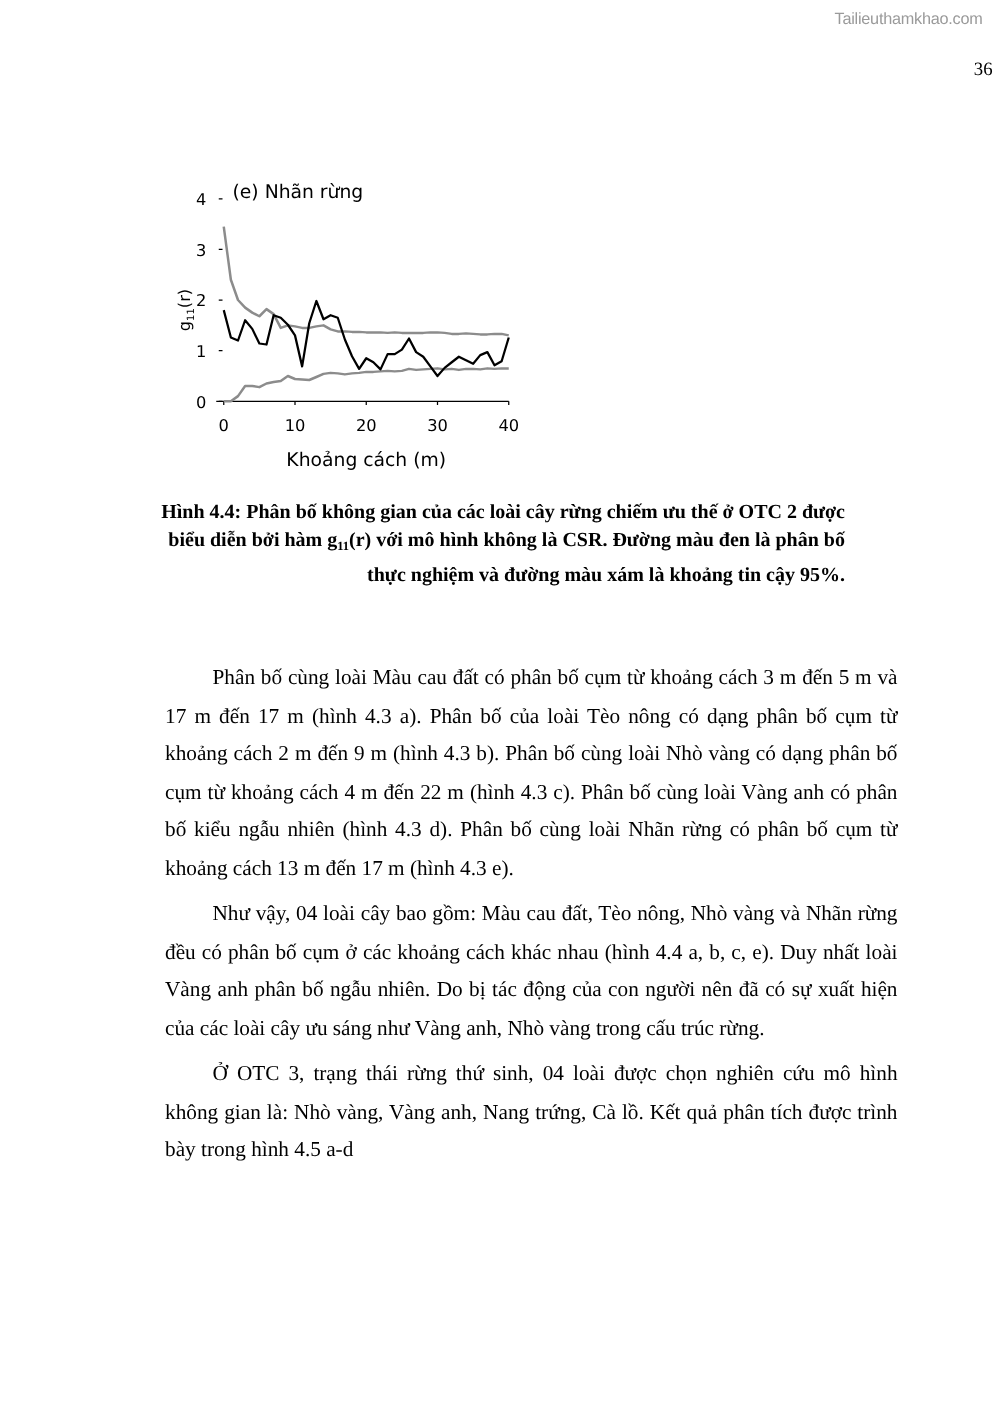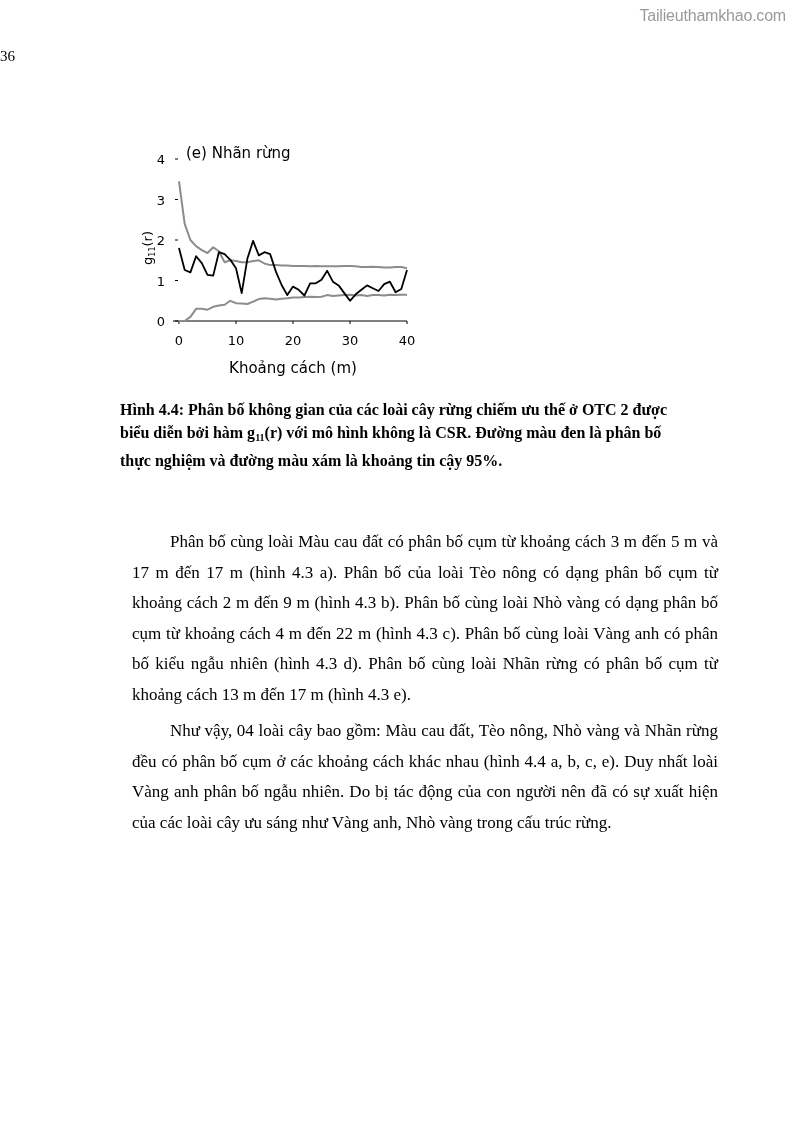--- a/index.html
+++ b/index.html
@@ -1,21 +1,21 @@
 <!DOCTYPE html>
 <html><head>
 <meta charset="utf-8">
 <style>
   html, body { margin:0; padding:0; background:#ffffff; }
   body { width:794px; height:1123px; position:relative; overflow:hidden; font-family:"Liberation Serif", serif; color:#000; }
-  .watermark { position:absolute; top:7px; right:8px; font-family:"Liberation Sans", sans-serif; font-size:16px; color:#9a9a9a; letter-spacing:-0.2px; }
-  .page-number { position:absolute; top:48px; left:0; width:794px; text-align:left; font-size:15px; }
+  .watermark { position:absolute; top:7px; right:8px; font-family:"Liberation Sans", sans-serif; font-size:13px; color:#9a9a9a; letter-spacing:-0.2px; }
+  .page-number { position:absolute; top:48px; left:0; width:794px; text-align:right; font-size:15px; }
   .figure { position:absolute; left:130px; top:135px; width:300px; height:250px; }
   .figure svg { position:absolute; left:0; top:0; }
-  .caption { position:absolute; left:120px; top:398px; width:556px; text-align:left; font-weight:bold; font-size:16px; line-height:23px; }
+  .caption { position:absolute; left:120px; top:398px; width:556px; text-align:right; font-weight:bold; font-size:16px; line-height:23px; }
   .caption sub { font-size:10px; vertical-align:-3px; }
   .body { position:absolute; left:132px; width:586px; font-size:17px; line-height:30.5px; text-align:justify;margin-top:36px; }
   .para { margin:0 0 6px 0; text-indent:38px; }
   #p1 { top:491px; }
 </style>
 </head>
 <body>
 
 <div class="watermark">Tailieuthamkhao.com</div>
 <div class="page-number">36</div>
@@ -50,13 +50,14 @@
       <polyline points="49.0,186.0 54.7,186.0 60.4,181.9 66.1,173.8 71.8,173.8 77.5,174.7 83.2,171.8 88.9,170.6 94.6,169.8 100.3,165.8 106.0,168.2 111.7,168.6 117.4,169.0 123.1,166.6 128.8,164.1 134.5,163.3 140.2,163.7 145.9,164.5 151.6,163.7 157.3,163.3 163.0,162.5 168.7,162.5 174.4,162.1 180.1,161.7 185.8,162.1 191.5,161.7 197.2,160.1 202.9,160.9 208.6,160.5 214.3,160.1 220.0,159.7 225.7,160.5 231.4,160.1 237.1,160.9 242.8,160.1 248.5,160.1 254.2,160.5 259.9,159.7 265.6,160.1 271.3,159.7 277.0,159.7" fill="none" stroke="#8c8c8c" stroke-width="2" stroke-linejoin="round"></polyline>
       <polyline points="49.0,113.1 54.7,135.0 60.4,137.4 66.1,121.2 71.8,128.1 77.5,139.8 83.2,140.6 88.9,117.2 94.6,119.2 100.3,124.8 106.0,133.3 111.7,158.1 117.4,123.6 123.1,105.8 128.8,120.4 134.5,117.2 140.2,119.2 145.9,136.6 151.6,150.0 157.3,160.1 163.0,151.6 168.7,154.8 174.4,160.5 180.1,148.3 185.8,148.3 191.5,144.7 197.2,135.8 202.9,146.7 208.6,150.4 214.3,158.1 220.0,165.8 225.7,159.3 231.4,154.8 237.1,150.4 242.8,153.2 248.5,156.0 254.2,149.1 259.9,146.7 265.6,157.2 271.3,154.0 277.0,135.0" fill="none" stroke="#000000" stroke-width="1.8" stroke-linejoin="round"></polyline>
     </svg>
 </div>
 
 <div class="caption"><span>Hình 4.4: Phân bố không gian của các loài cây rừng chiếm ưu thế ở OTC 2 được biểu diễn bởi hàm g</span><sub>11</sub><span>(r) với mô hình không là CSR. Đường màu đen là phân bố thực nghiệm và đường màu xám là khoảng tin cậy 95%.</span></div>
 
 <div class="body" id="p1">
   <p class="para">Phân bố cùng loài Màu cau đất có phân bố cụm từ khoảng cách 3 m đến 5 m và 17 m đến 17 m (hình 4.3 a). Phân bố của loài Tèo nông có dạng phân bố cụm từ khoảng cách 2 m đến 9 m (hình 4.3 b). Phân bố cùng loài Nhò vàng có dạng phân bố cụm từ khoảng cách 4 m đến 22 m (hình 4.3 c). Phân bố cùng loài Vàng anh có phân bố kiểu ngẫu nhiên (hình 4.3 d). Phân bố cùng loài Nhãn rừng có phân bố cụm từ khoảng cách 13 m đến 17 m (hình 4.3 e).</p>
   <p class="para">Như vậy, 04 loài cây bao gồm: Màu cau đất, Tèo nông, Nhò vàng và Nhãn rừng đều có phân bố cụm ở các khoảng cách khác nhau (hình 4.4 a, b, c, e). Duy nhất loài Vàng anh phân bố ngẫu nhiên. Do bị tác động của con người nên đã có sự xuất hiện của các loài cây ưu sáng như Vàng anh, Nhò vàng trong cấu trúc rừng.</p>
+  <p class="para">Ở OTC 3, trạng thái rừng thứ sinh, 04 loài được chọn nghiên cứu mô hình không gian là: Nhò vàng, Vàng anh, Nang trứng, Cà lồ. Kết quả phân tích được trình bày trong hình 4.5 a-d</p>
 </div>
 
 </body></html>

